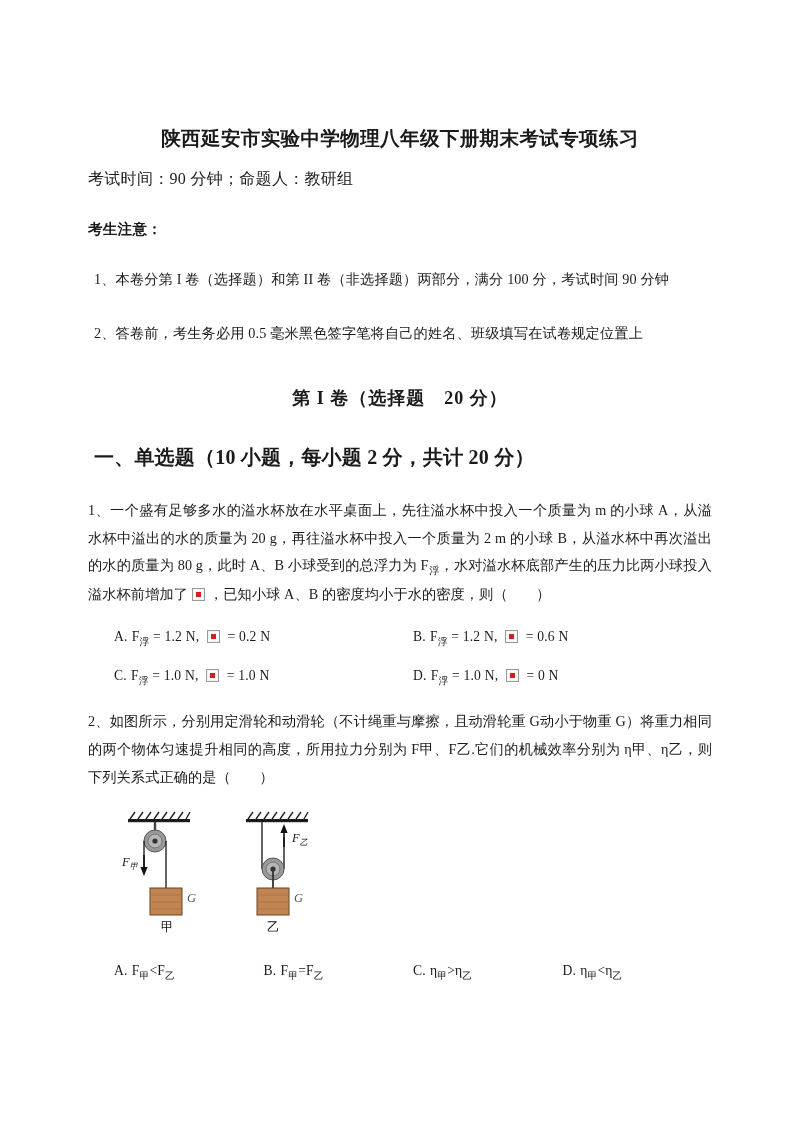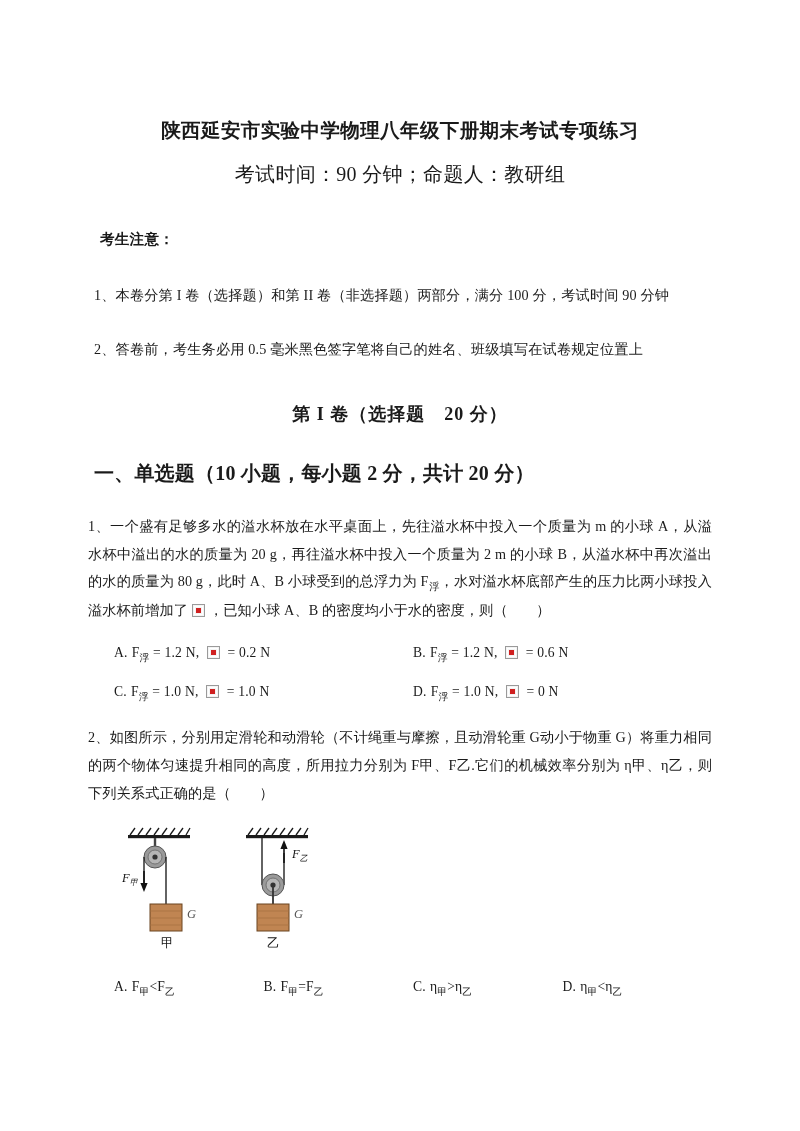--- a/index.html
+++ b/index.html
@@ -12,48 +12,47 @@
     height: 1131px;
     font-family: "Liberation Serif", "DejaVu Serif", serif;
     color: #1a1a1a;
     position: relative;
     overflow: hidden;
   }
   .page {
     width: 800px;
     height: 1037px;
     box-sizing: border-box;
-    padding: 0 88px;
+    padding: 8px 88px;
     position: relative;
   }
 
   
   .doc-title {
     text-align: center;
     font-size: 19.5px;
     font-weight: bold;
     letter-spacing: 0.4px;
     margin: 0;
     padding-top: 118px;
     line-height: 1.3;
   }
   .doc-subtitle {
-    text-align: center;
-    font-size: 20px;
+    font-size: 16px;
     margin: 0;
     padding-top: 18px;
     letter-spacing: 0.3px;
     font-family: Liberation Serif, serif;
   }
 
   
   .notice-heading {
     font-size: 14.5px;
     font-weight: bold;
-    margin: 12px;
+    margin: 0;
     padding-top: 30px;
     letter-spacing: 0.3px;
   }
   .notice-item {
     font-size: 14.2px;
     margin: 6px;
     padding-top: 21px;
     line-height: 1.85;
     text-align: justify;
     letter-spacing: 0.15px;

